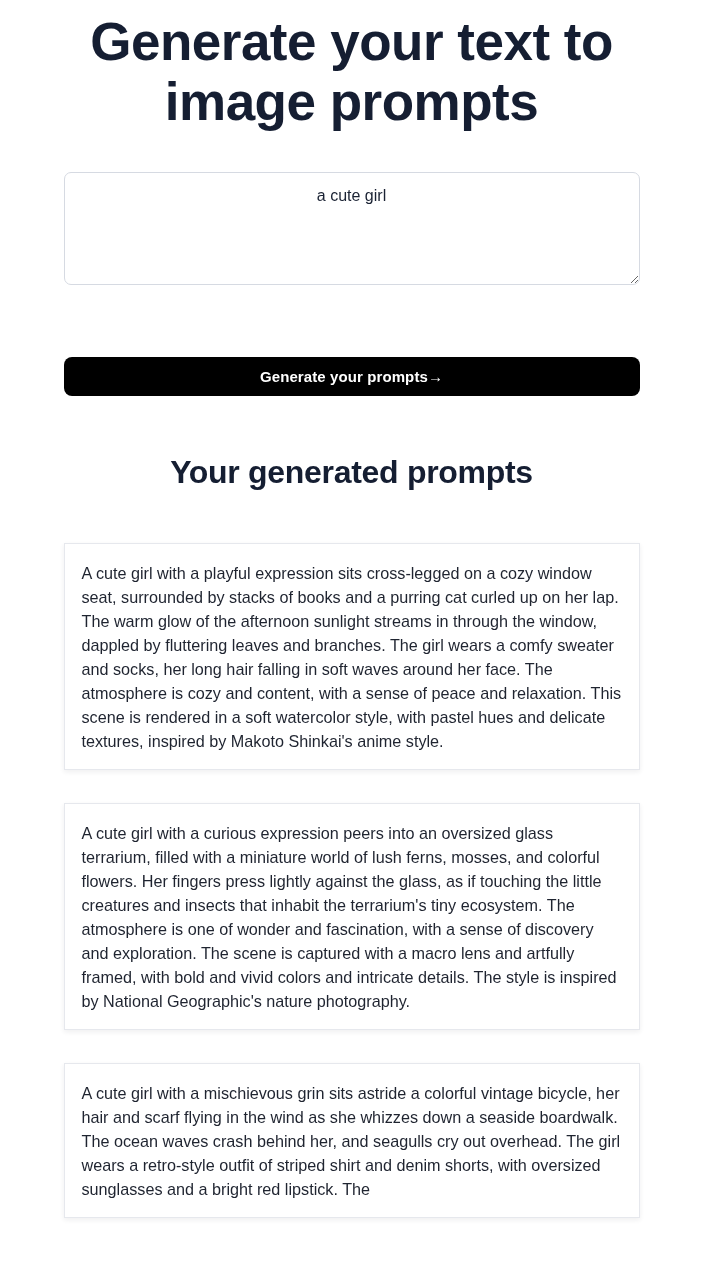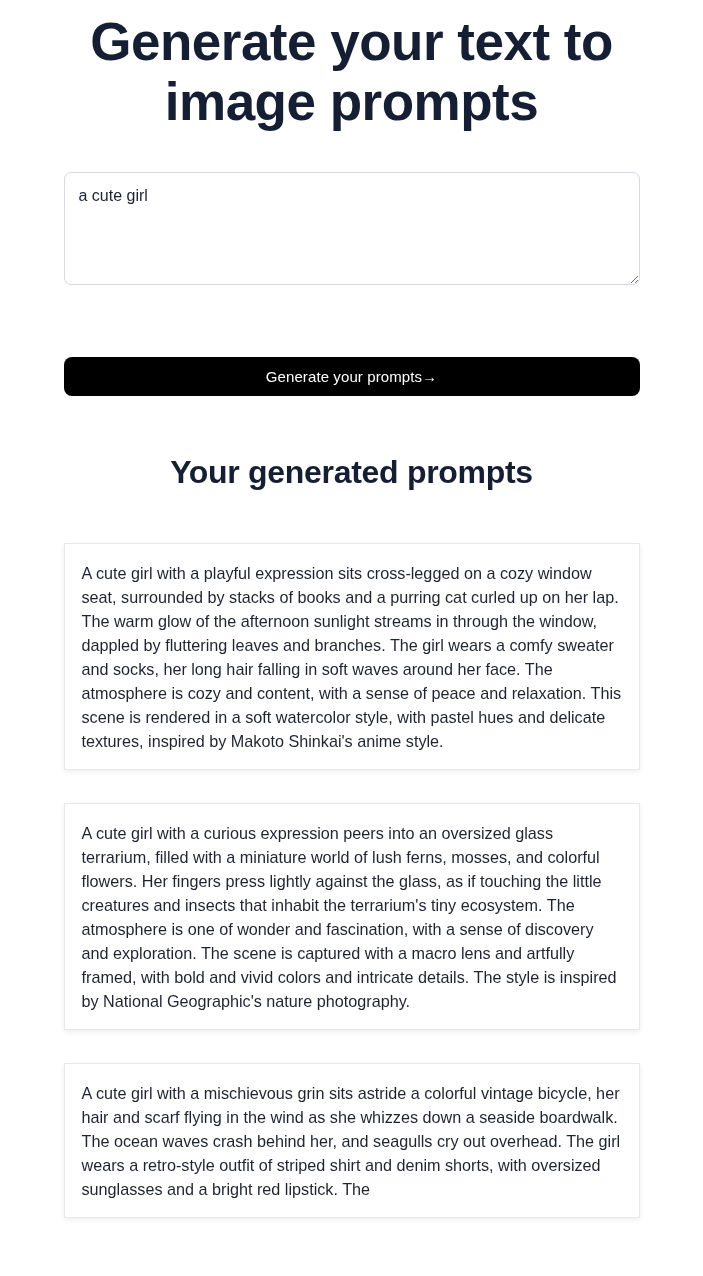--- a/index.html
+++ b/index.html
@@ -63,34 +63,35 @@
     font-family: "Liberation Sans", sans-serif;
     font-size: 16px;
     line-height: 22px;
     color: #1a2233;
     background: #ffffff;
     border: 1px solid #d6dae2;
     border-radius: 7px;
     resize: vertical;
     outline: none;
     overflow: hidden;
+    text-align: center;
   }
 
   .generate-button {
     display: block;
     width: 576px;
     height: 39px;
     margin-top: 72px;
     border: none;
     border-radius: 8px;
     background: #000000;
     color: #ffffff;
     font-family: "Liberation Sans", sans-serif;
     font-size: 15px;
-    font-weight: normal;
+    font-weight: bold;
     letter-spacing: 0.1px;
     cursor: pointer;
   }
 
   
   .results-head {
     width: 576px;
     margin: 0 auto;
     padding-top: 56px;
     text-align: center;

